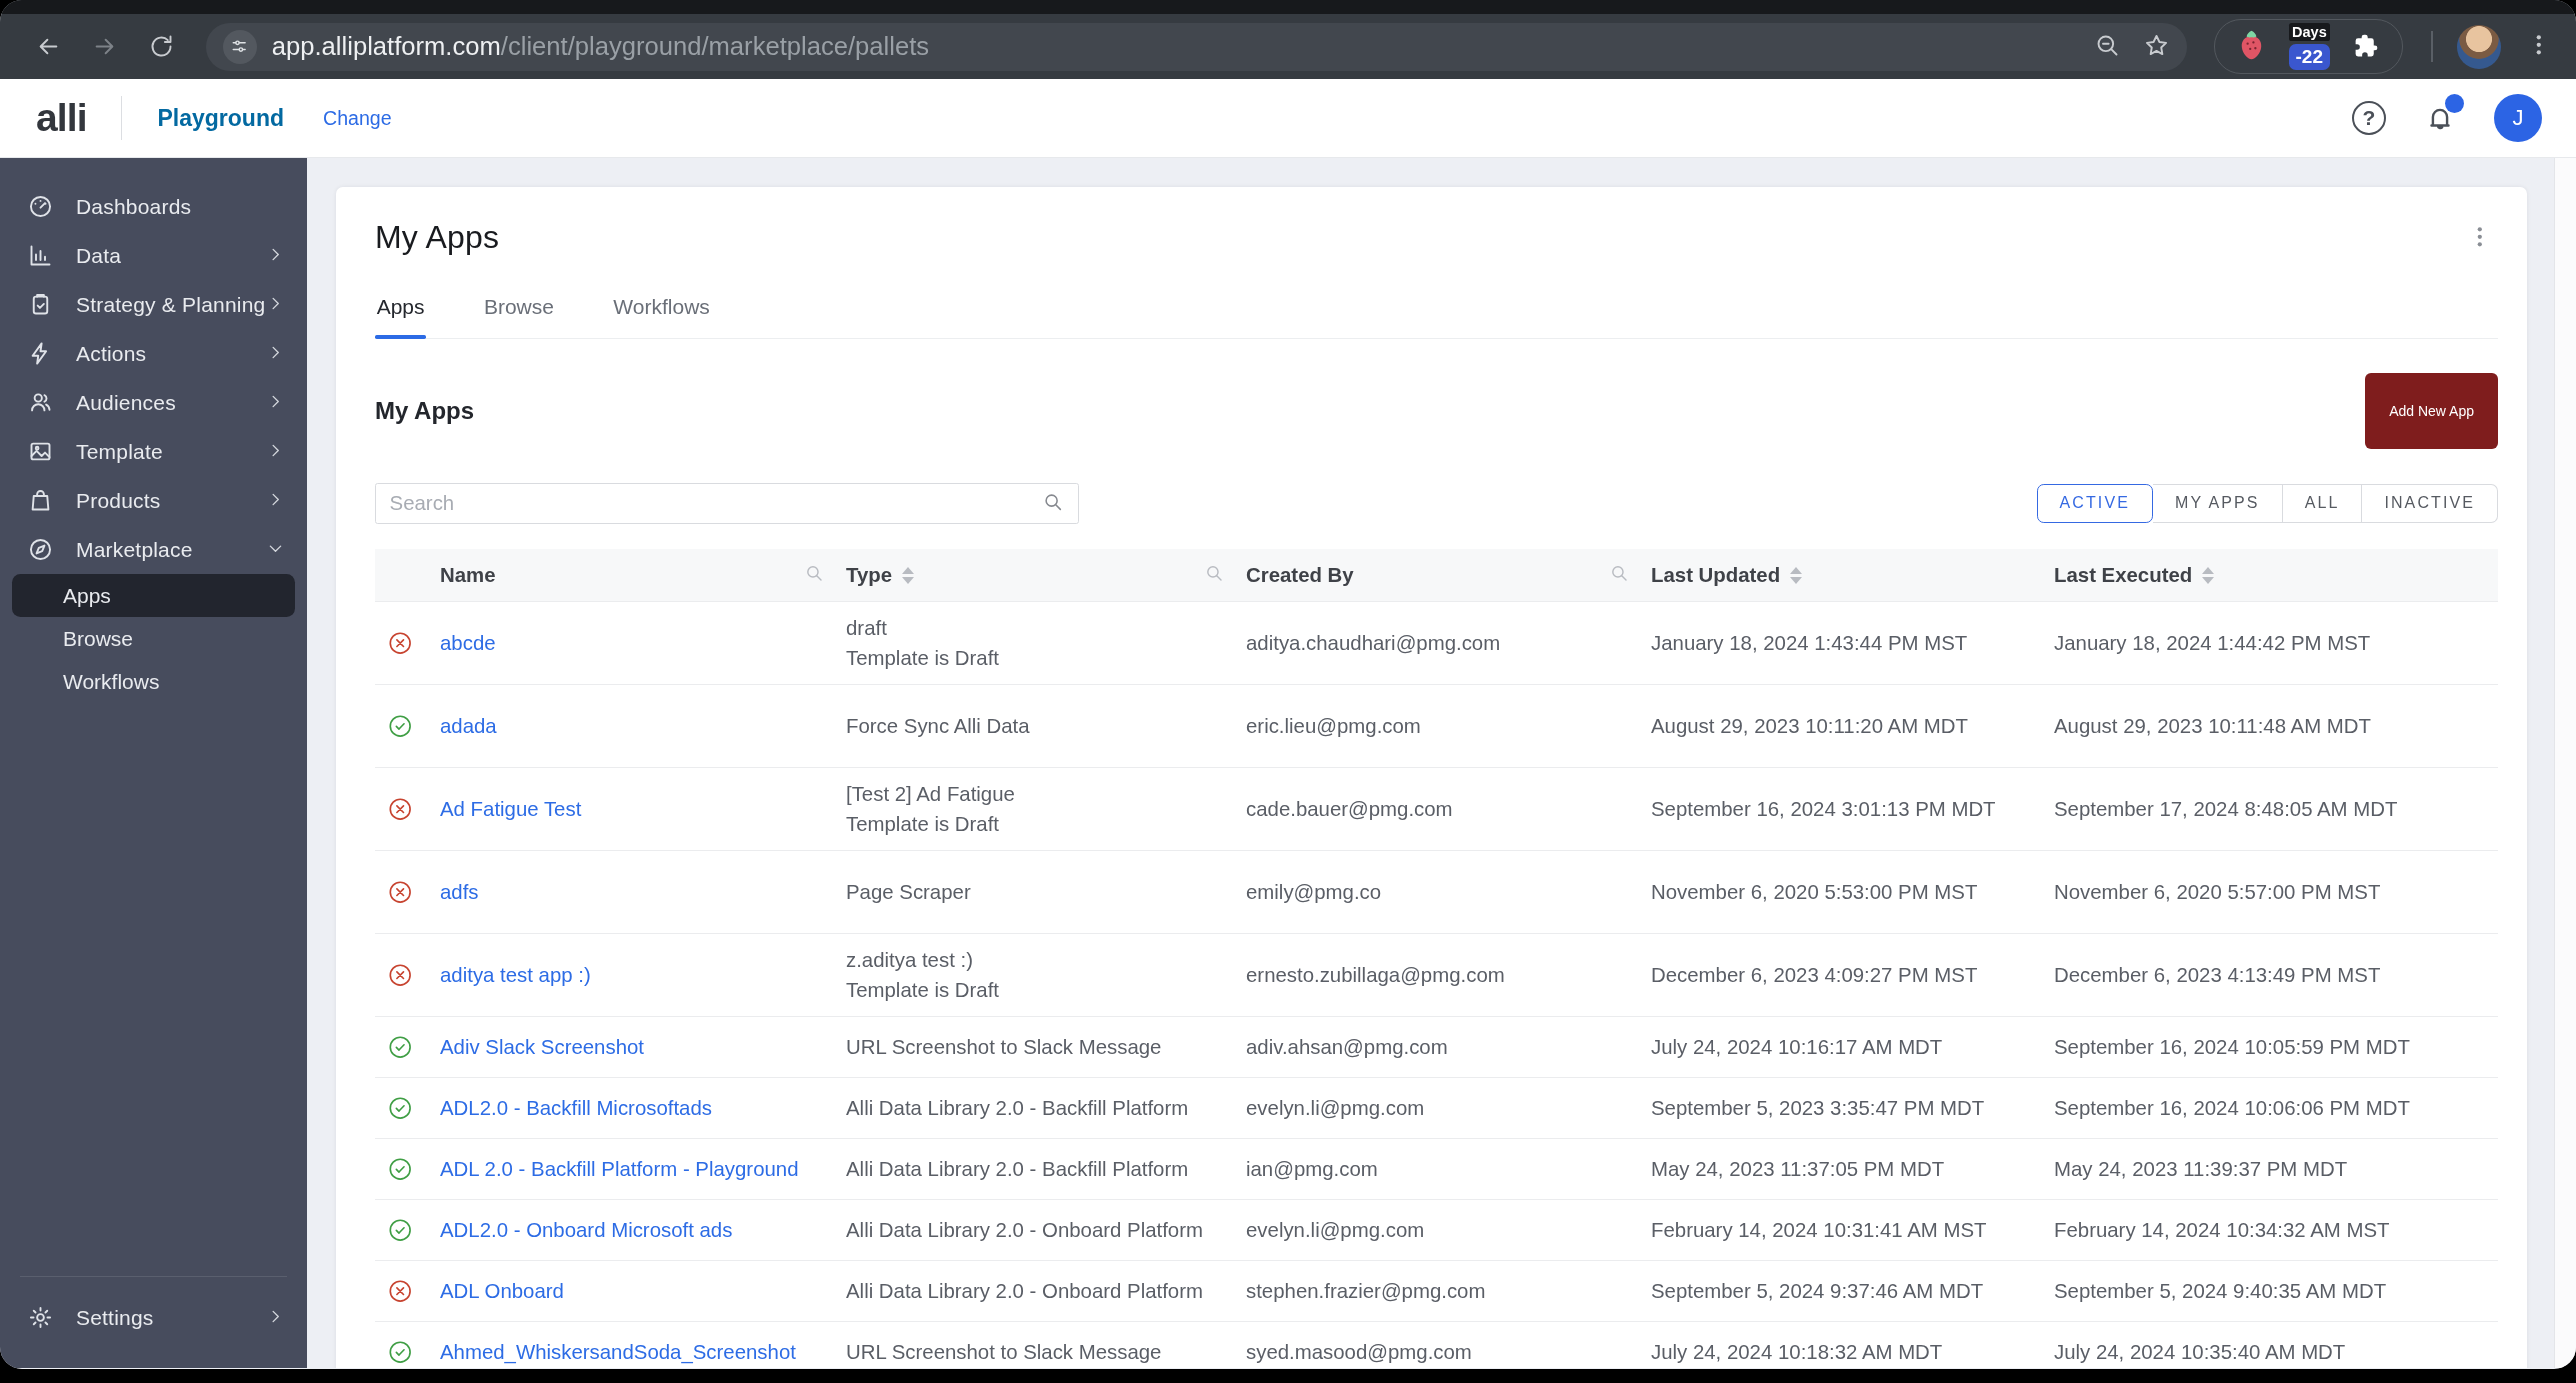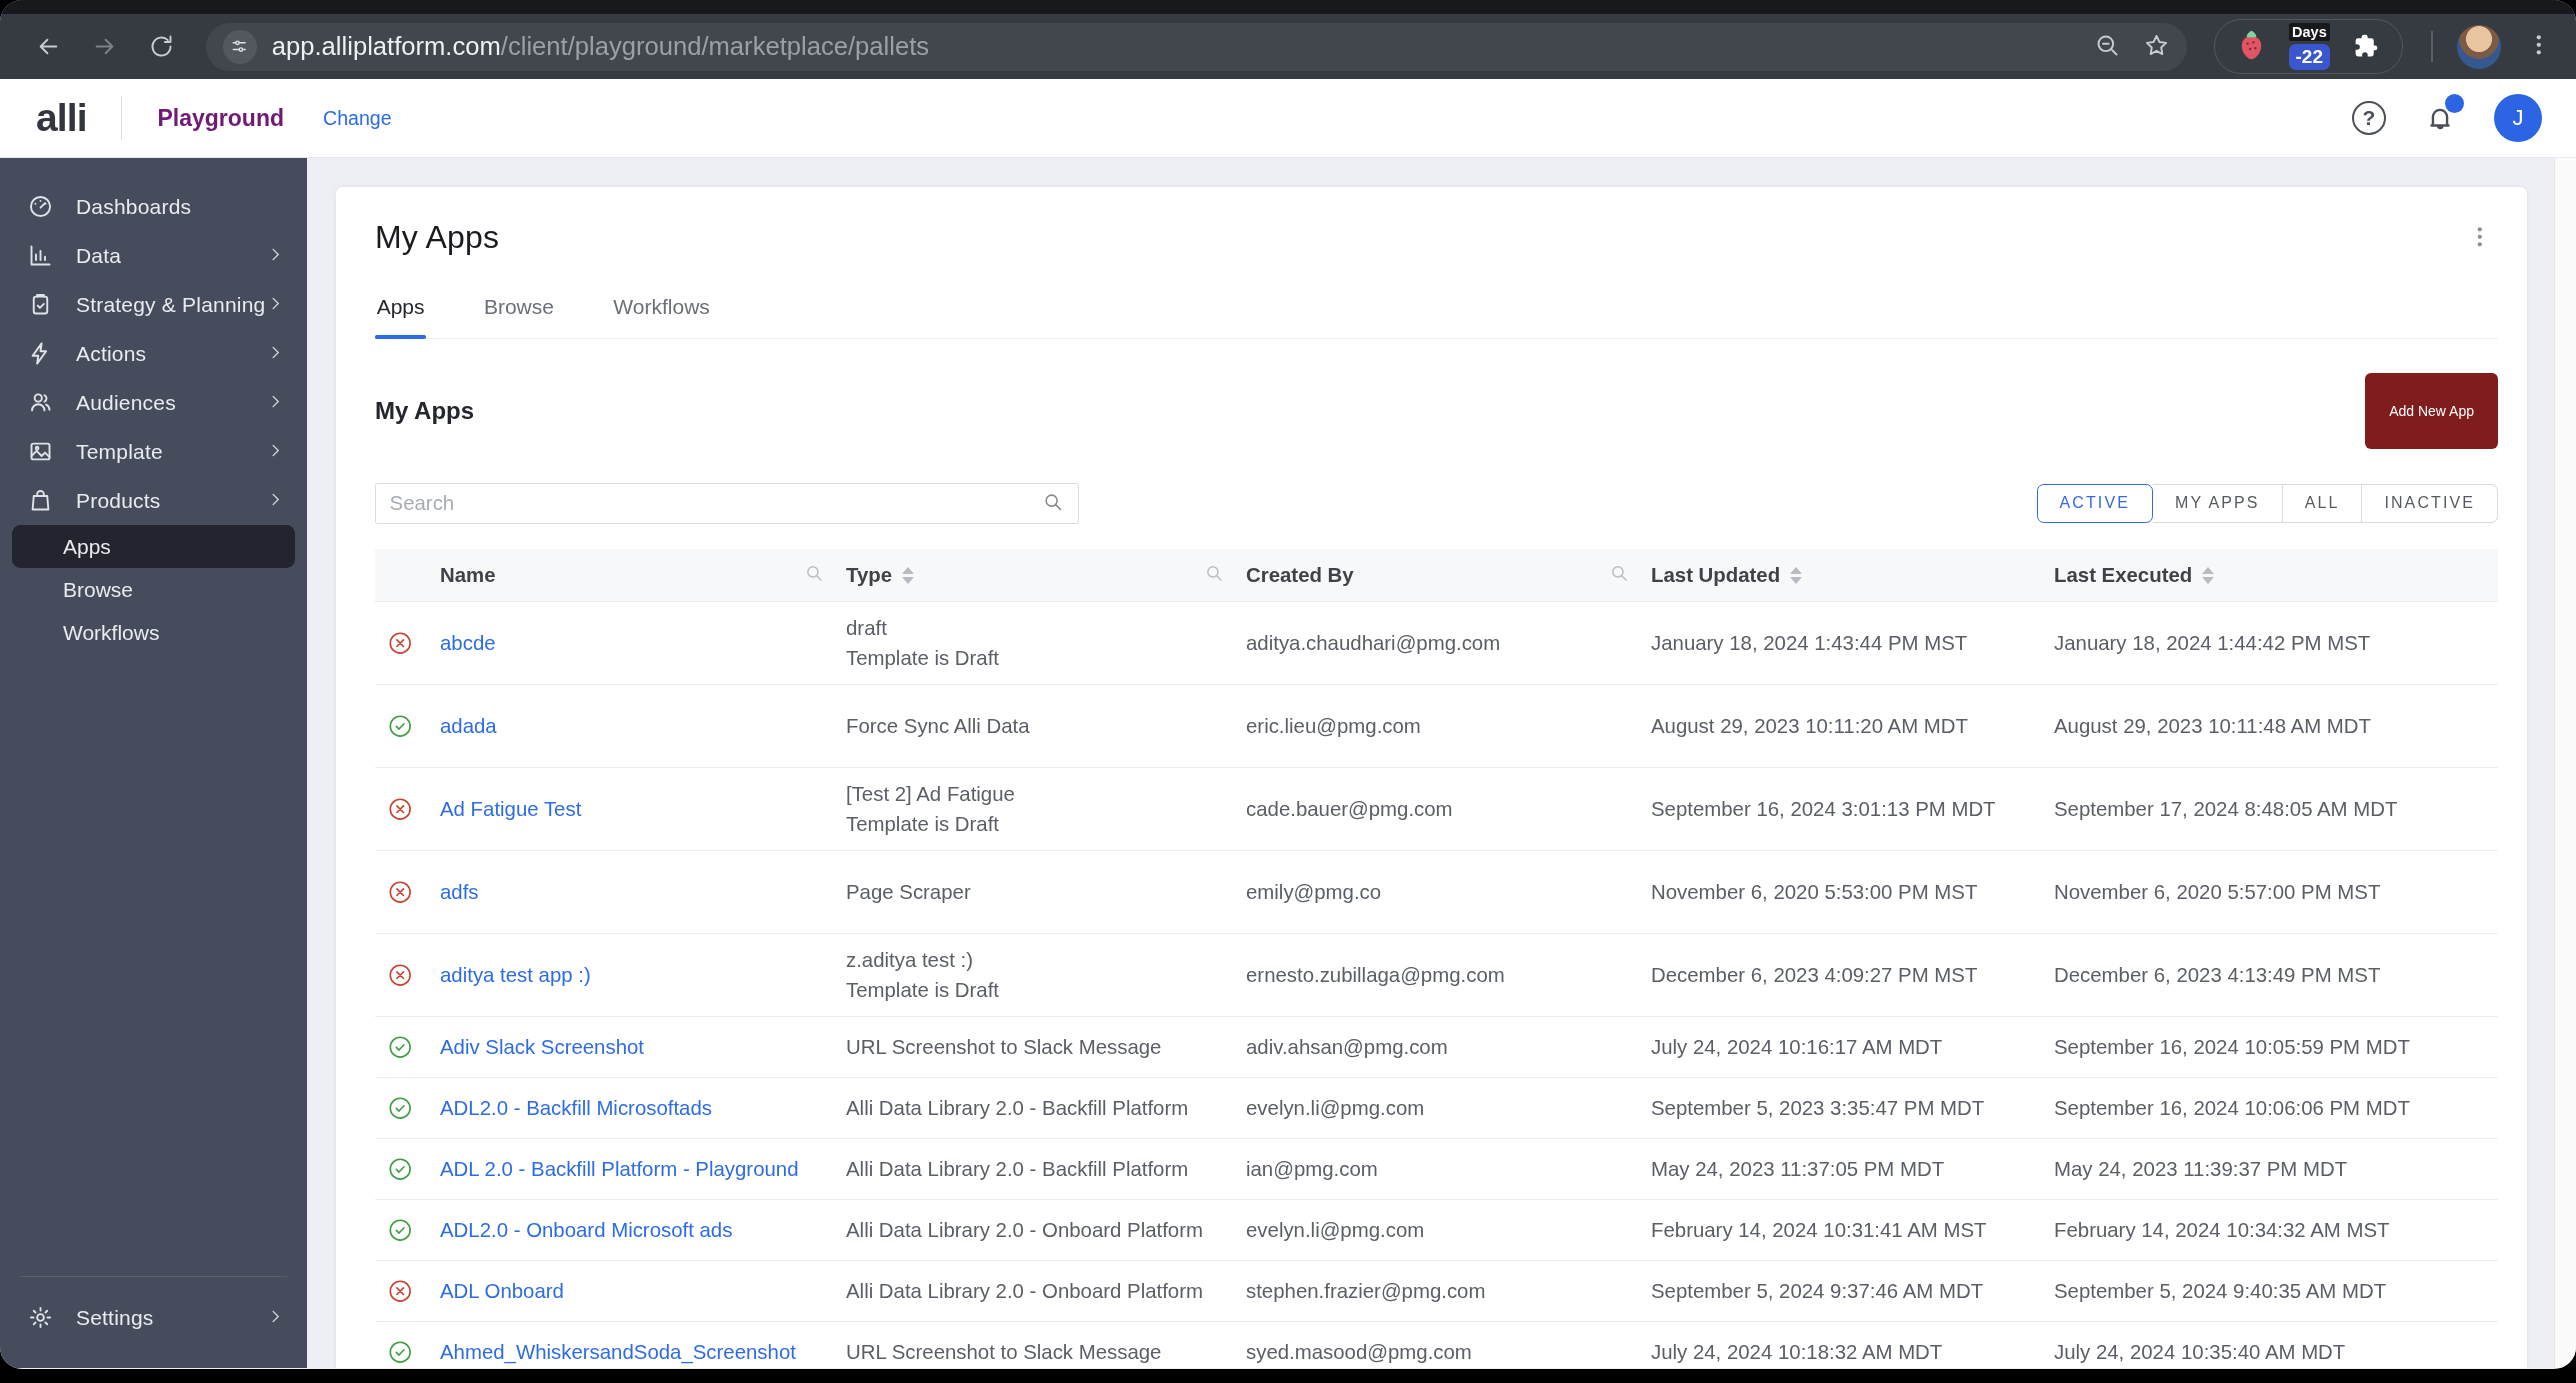--- a/index.html
+++ b/index.html
@@ -37,21 +37,21 @@
   .chrome-sep { width:1.7px; height:31px; background:#5a5f66; margin:0 15.3px 0 20.4px; }
   .chrome-avatar { width:44px; height:44px; border-radius:50%; flex:0 0 auto;
     background:radial-gradient(circle at 50% 32%, #e8c49f 0 34%, #7b5b43 36% 52%, #35598f 54% 100%); }
   .kebab-chrome { color:#c8cbcf; margin-left:17px; } .kebab-chrome svg { width:25.6px; height:25.6px; }
 
   
   .app-header { height:79px; background:#fff; display:flex; align-items:center;
     padding:0 34px 0 36px; border-bottom:0.9px solid #e7e9ec; position:relative; }
   .logo { font-size:39px; font-weight:600; letter-spacing:-0.9px; color:#33373d; }
   .hdr-div { width:0.9px; height:44px; background:#dcdee2; margin:0 36px 0 34px; }
-  .client-name { font-size:23px; font-weight:700; color:#701a75; }
+  .client-name { font-size:23px; font-weight:700; color:#0369a1; }
   .change-link { font-size:19.6px; color:#2c6be5; margin-left:39px; }
   .hdr-right { margin-left:auto; display:flex; align-items:center; gap:37px; }
   .help-ic { width:34px; height:34px; border:2.1px solid #4b5058; border-radius:50%;
     color:#4b5058; font-size:21px; font-weight:700; display:flex; align-items:center; justify-content:center; }
   .bell-wrap { position:relative; color:#4b5058; } .bell-wrap svg { width:34px; height:34px; }
   .bell-dot { position:absolute; top:-5.1px; right:-6.8px; width:19px; height:19px;
     border-radius:50%; background:#2c64e4; }
   .user-avatar { width:48px; height:48px; border-radius:50%; background:#2c64e4; color:#fff;
     font-size:22px; display:flex; align-items:center; justify-content:center; }
 
@@ -278,20 +278,30 @@
                 <path d="M9 5.5 15.5 12 9 18.5"></path>
               </svg></span>
   </div>
           <div class="nav-item">
     <span class="nav-ic"><svg viewBox="0 0 24 24" fill="none" stroke="currentColor" stroke-width="1.7" stroke-linecap="round" stroke-linejoin="round">
                 <path d="M6 8h12l1 12H5zM9 8V6.5a3 3 0 0 1 6 0V8"></path>
               </svg></span>
     <span class="nav-label">Products</span>
     <span class="nav-chev"><svg viewBox="0 0 24 24" fill="none" stroke="currentColor" stroke-width="1.7" stroke-linecap="round" stroke-linejoin="round">
                 <path d="M9 5.5 15.5 12 9 18.5"></path>
+              </svg></span>
+  </div>
+          <div class="nav-item">
+    <span class="nav-ic"><svg viewBox="0 0 24 24" fill="none" stroke="currentColor" stroke-width="1.7" stroke-linecap="round" stroke-linejoin="round">
+                <circle cx="12" cy="12" r="8.5"></circle>
+                <path d="M15.5 8.5 13.5 13.5 8.5 15.5 10.5 10.5z"></path>
+              </svg></span>
+    <span class="nav-label">Marketplace</span>
+    <span class="nav-chev"><svg viewBox="0 0 24 24" fill="none" stroke="currentColor" stroke-width="1.7" stroke-linecap="round" stroke-linejoin="round">
+                <path d="M5.5 9 12 15.5 18.5 9"></path>
               </svg></span>
   </div>
           <div class="subnav-item sel">
             <span>Apps</span>
           </div>
           <div class="subnav-item">
             <span>Browse</span>
           </div>
           <div class="subnav-item">
             <span>Workflows</span>

